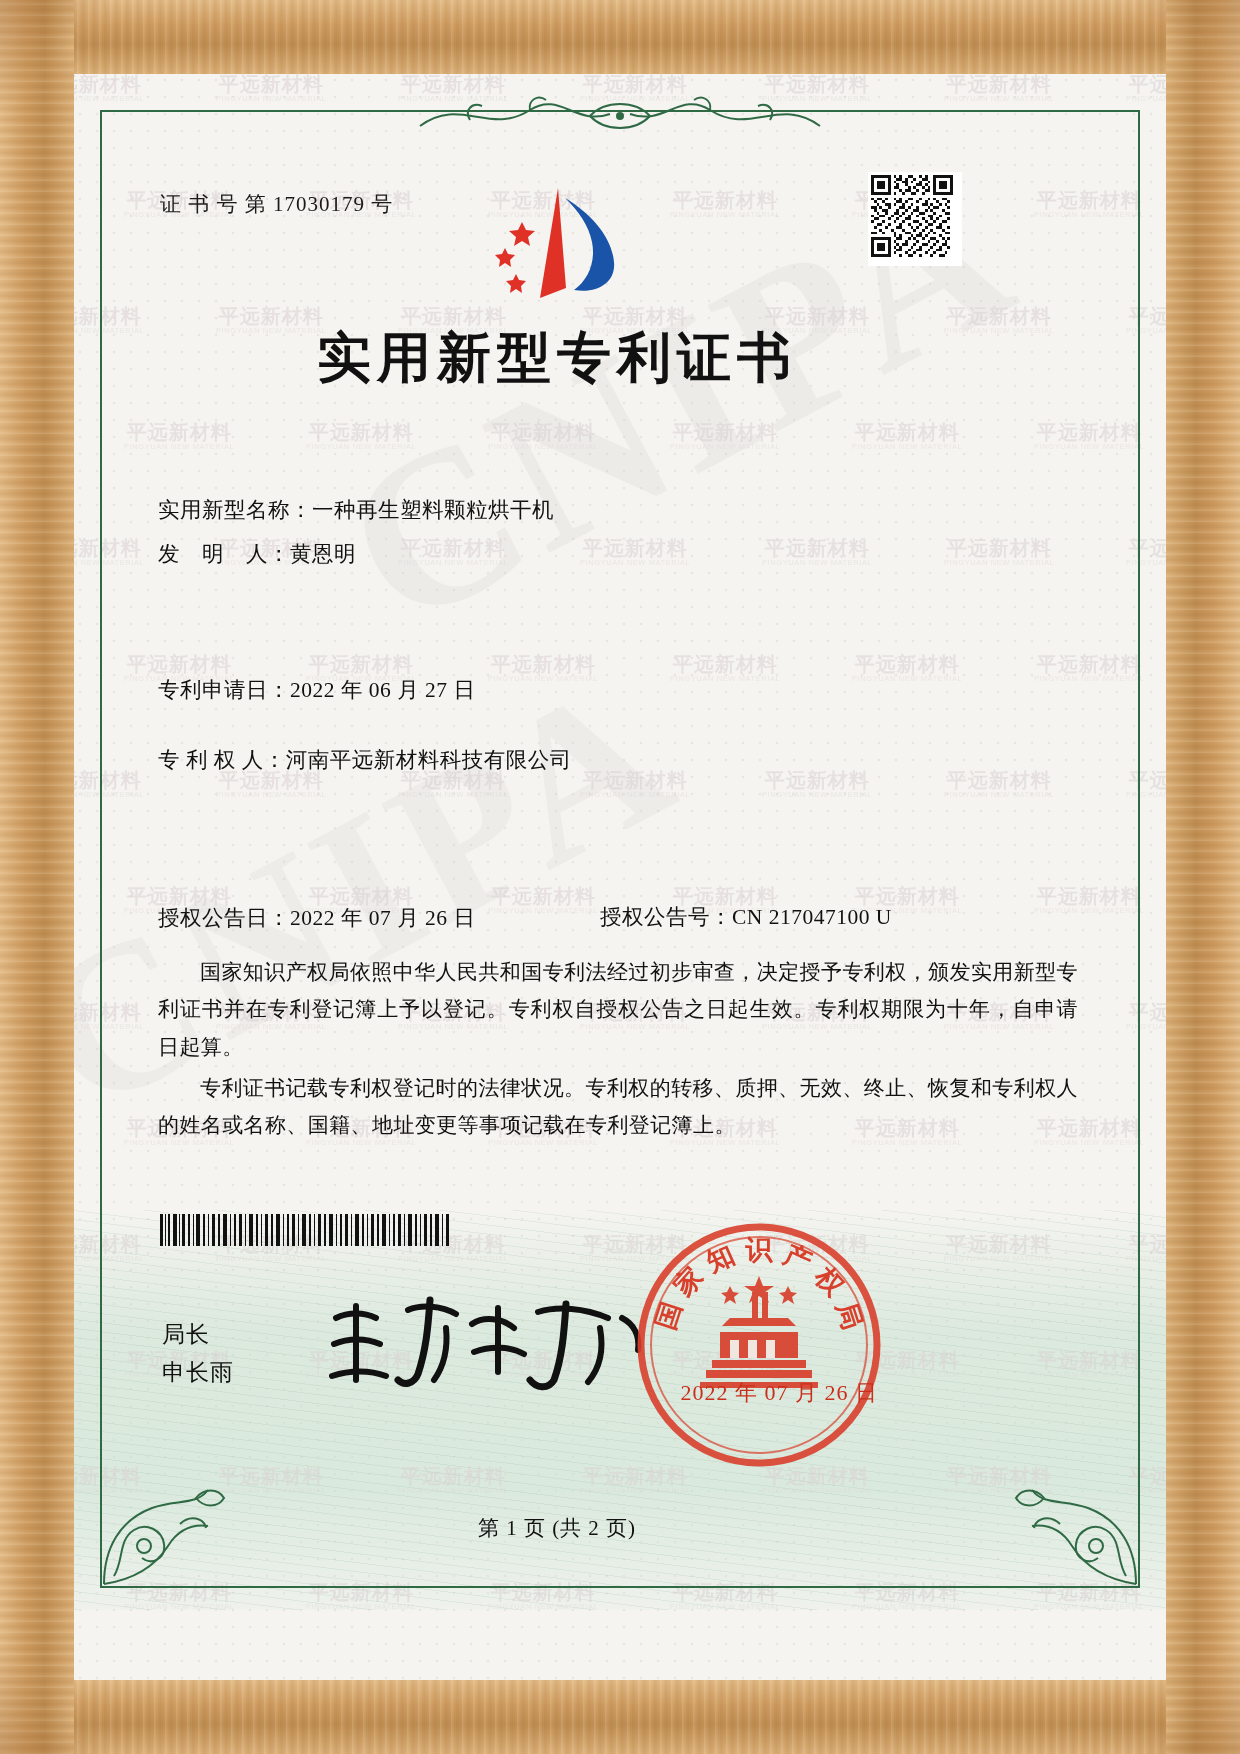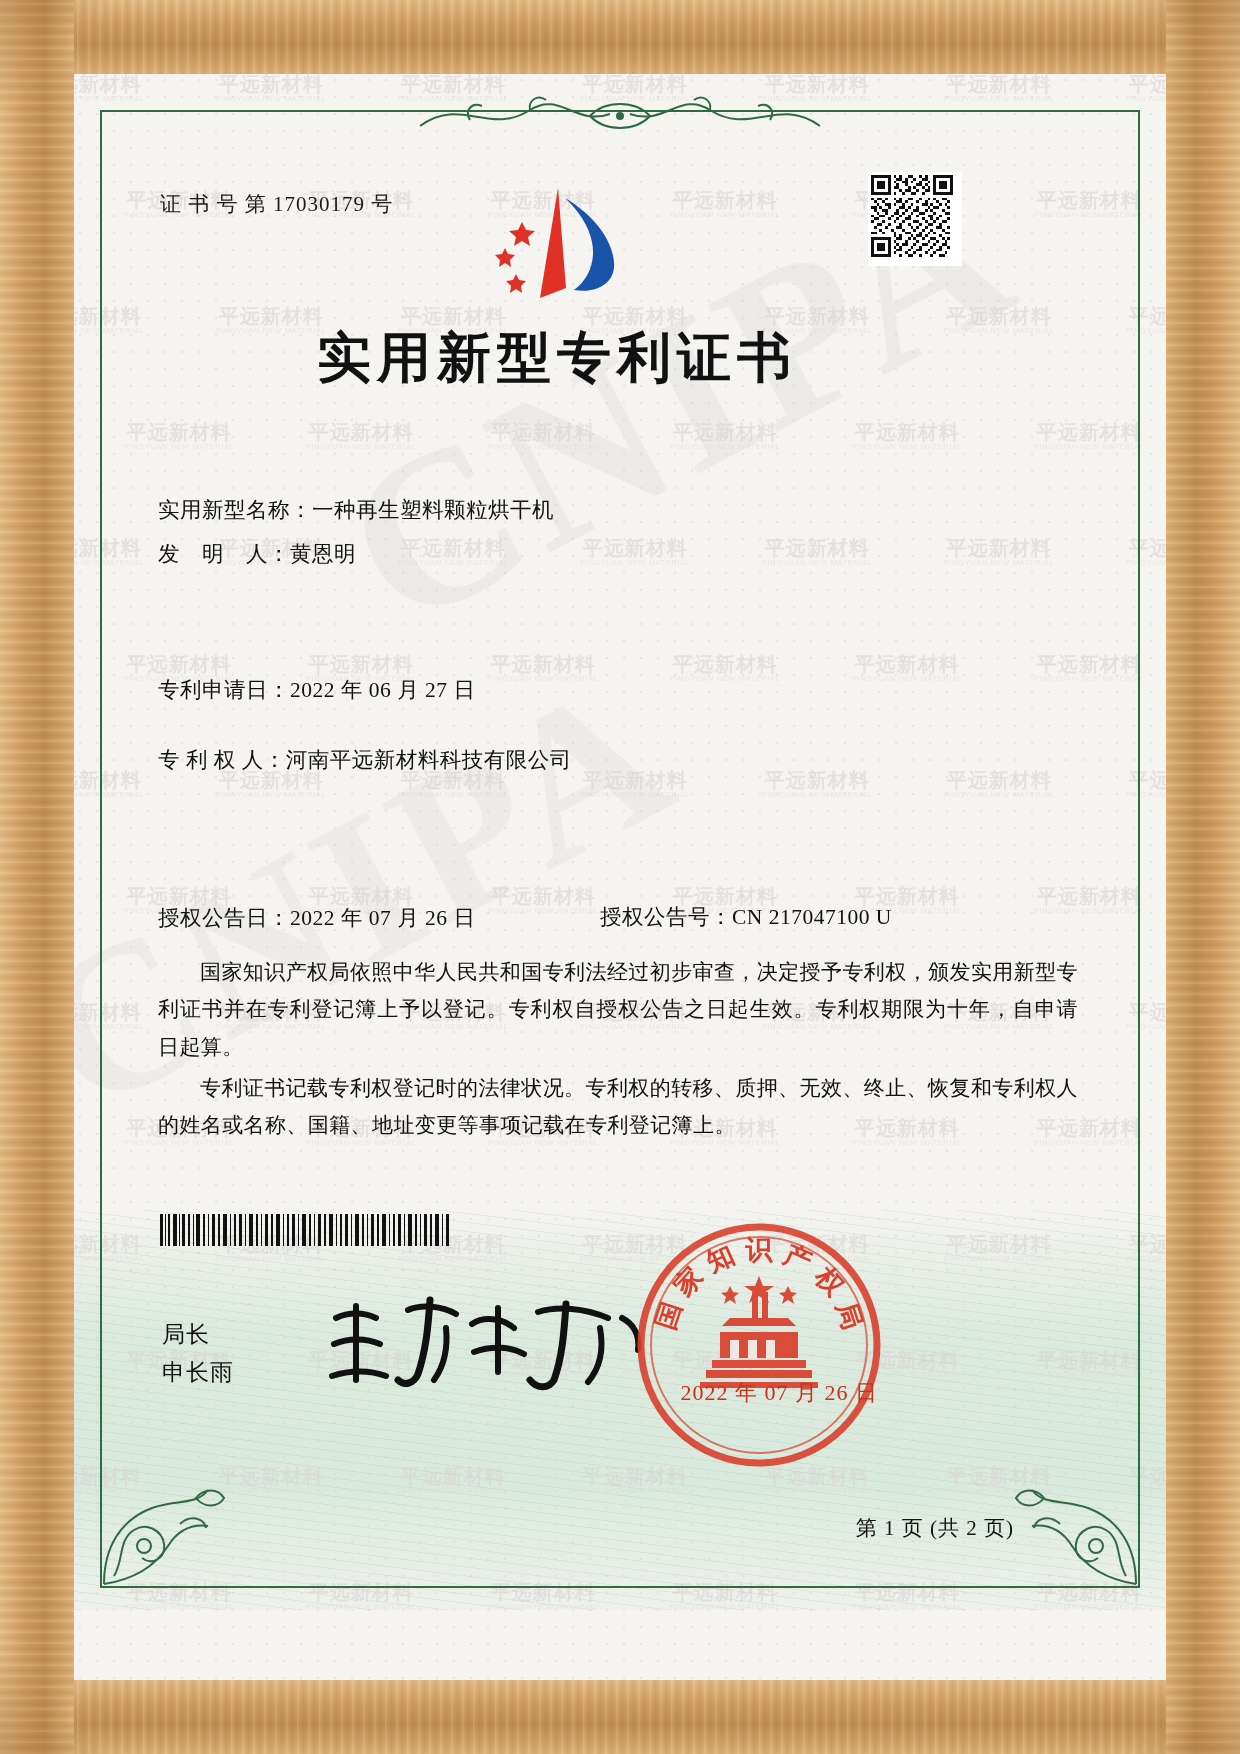--- a/index.html
+++ b/index.html
@@ -261,21 +261,21 @@
     right: 136px; top: 1268px;
     font-size: 22px;
     color: #c8301c;
     letter-spacing: 1px;
     font-family: "Liberation Serif", serif;
   }
 
   #page-num {
     position: absolute;
     left: 0; right: 0; top: 1404px;
-    text-align: right;
+    text-align: center;
     font-size: 21px;
     color: #111;
     letter-spacing: 1px;
   }
 
   #footnote {
     position: absolute;
     left: 0; right: 0; top: 1542px;
     text-align: center;
     font-size: 21px;

